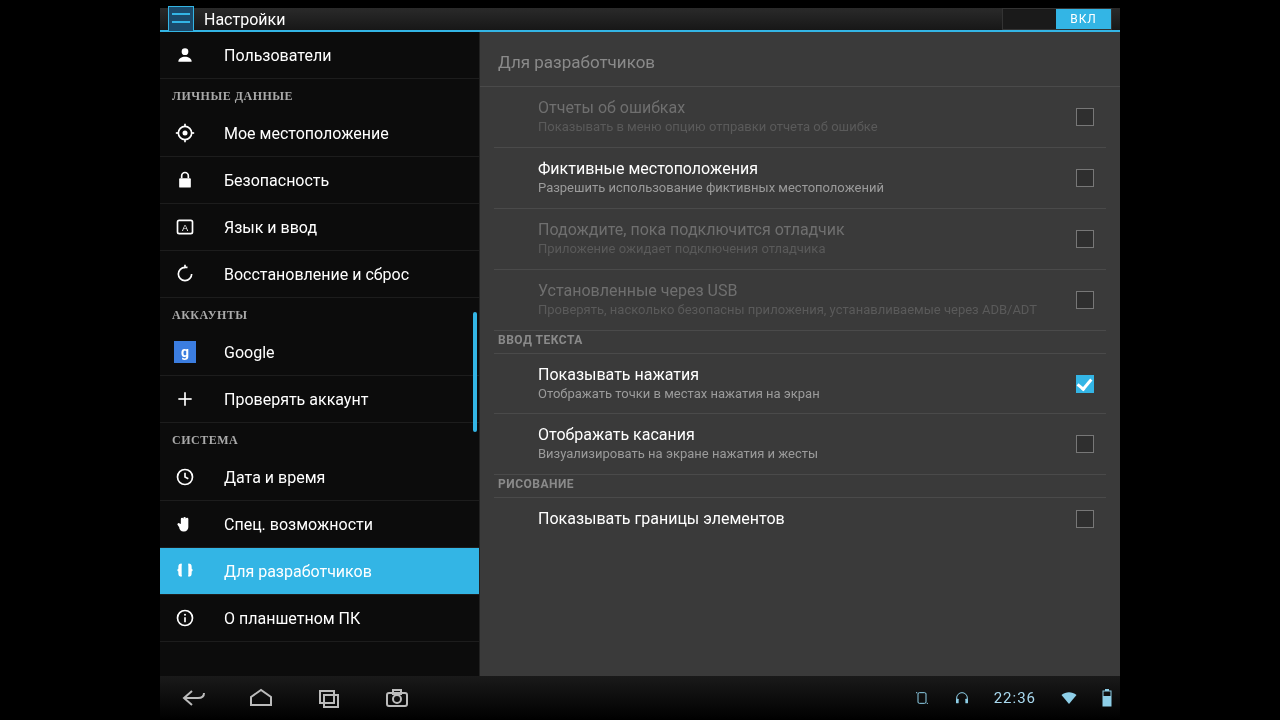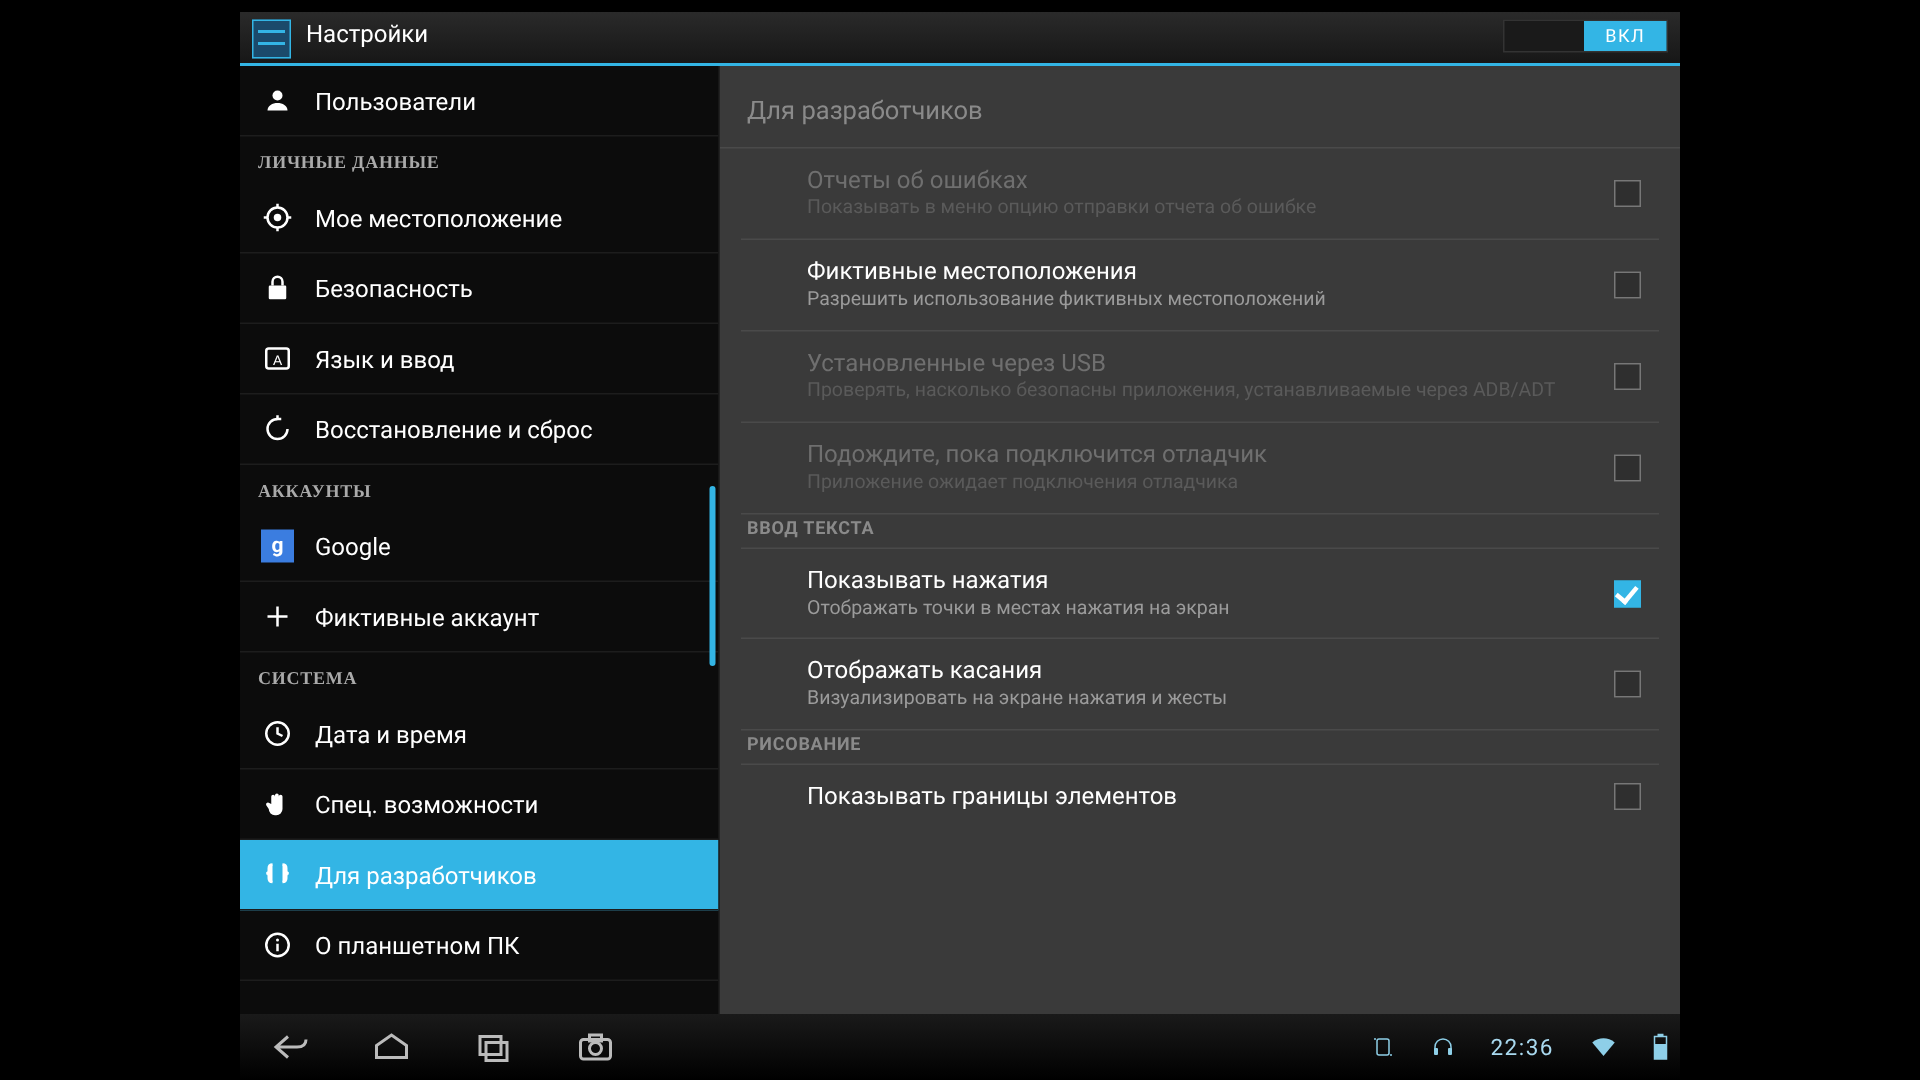--- a/index.html
+++ b/index.html
@@ -1,36 +1,36 @@
 <!DOCTYPE html>
 <html><head>
 <meta charset="utf-8">
 <style>
   * { box-sizing: border-box; margin: 0; padding: 0; }
   html, body { width: 1280px; height: 720px; background: #000; font-family: "Roboto", "Helvetica Neue", Arial, sans-serif; overflow: hidden; }
   .screen { position: absolute; left: 160px; top: 0; width: 960px; height: 720px; background: #000; display: flex; flex-direction: column; }
   .letterbox-top { height: 8px; background: #000; }
   .device { flex: 1; display: flex; flex-direction: column; background: #000; }
   
-  .actionbar { height: 36px; background: linear-gradient(#2a2a2a,#171717); border-bottom: 2px solid #33b5e5; display: flex; padding: 5px 8px; }
+  .actionbar { height: 24px; background: linear-gradient(#2a2a2a,#171717); border-bottom: 2px solid #33b5e5; display: flex; align-items: center; padding: 5px 8px; }
   .actionbar .app-icon { width: 26px; height: 26px; background:#1b4a6b; border:1px solid #33b5e5; position:relative; margin-right:10px; }
   .actionbar .app-icon::before, .actionbar .app-icon::after { content:""; position:absolute; left:3px; right:3px; height:2px; background:#33b5e5; }
   .actionbar .app-icon::before { top:6px; }
   .actionbar .app-icon::after { top:14px; }
   .actionbar .title { color:#fff; font-size:16px; }
   .actionbar .spacer { flex:1; }
   .toggle { width:110px; height:22px; background:#1a1a1a; border:1px solid #333; position:relative; display:flex; }
   .toggle .knob { position:absolute; right:0; top:0; bottom:0; width:55px; background:#33b5e5; color:#fff; font-size:12px; display:flex; align-items:center; justify-content:center; letter-spacing:1px;margin-left:33px; }
   
   .panes { flex:1; display:flex; min-height:0; }
   .sidebar { width:320px; background:#0c0c0c; border-right:1px solid #222; display:flex; flex-direction:column; overflow:hidden; }
   .side-scroll { flex:1; overflow:hidden; position:relative; }
   .side-list { position:absolute; inset:0; }
   .side-header { color:#aaa; font-size:12px; font-weight:700; padding:10px 12px 6px; letter-spacing:0.5px;font-family:Liberation Serif, serif; }
-  .side-item { display:flex; align-items:center; gap:14px; padding:12px 14px; color:#fff; font-size:16px; border-bottom:1px solid #1d1d1d; cursor:pointer; }
+  .side-item { display:flex; align-items:center; gap:28px; padding:12px 14px; color:#fff; font-size:16px; border-bottom:1px solid #1d1d1d; cursor:pointer; }
   .side-item .icon { width:22px; height:22px; display:flex; align-items:center; justify-content:center; flex:0 0 22px; }
   .side-item.selected { background:#33b5e5; color:#fff; }
   .side-item.selected .icon svg * { stroke:#fff; fill:#fff; }
   .google-badge { width:22px; height:22px; background:#d34836; color:#fff; display:flex; align-items:center; justify-content:center; font-weight:700; font-size:14px; }
   .scrollbar-thumb { position:absolute; right:2px; top:280px; width:4px; height:120px; background:#33b5e5; border-radius:2px; }
   
   .content { flex:1; background:#3a3a3a; display:flex; flex-direction:column; overflow:hidden; }
   .content-header { color:#8a8a8a; font-size:17px; padding:20px 18px 14px; border-bottom:1px solid #4a4a4a; }
   .content-list { flex:1; overflow:hidden; padding:0 14px; }
   .pref { display:flex; align-items:center; padding:11px 44px 11px 44px; border-bottom:1px solid #4a4a4a; position:relative; }
@@ -139,21 +139,21 @@
               <span>Google</span>
             </div>
 
             <div class="side-item">
               <span class="icon">
                 <svg width="20" height="20" viewBox="0 0 24 24">
                     <line x1="12" y1="4" x2="12" y2="20" stroke="#fff" stroke-width="2"></line>
                     <line x1="4" y1="12" x2="20" y2="12" stroke="#fff" stroke-width="2"></line>
                   </svg>
               </span>
-              <span>Фиктивные аккаунт</span>
+              <span>Проверять аккаунт</span>
             </div>
 
             <div class="side-header">СИСТЕМА</div>
 
             <div class="side-item">
               <span class="icon">
                 <svg width="20" height="20" viewBox="0 0 24 24">
                     <circle cx="12" cy="12" r="9" fill="none" stroke="#fff" stroke-width="2"></circle>
                     <polyline points="12,7 12,12 16,14" fill="none" stroke="#fff" stroke-width="2"></polyline>
                   </svg>
@@ -211,30 +211,30 @@
             <div class="texts">
               <div class="ptitle">Фиктивные местоположения</div>
               <div class="psub">Разрешить использование фиктивных местоположений</div>
             </div>
             <div class="checkbox"></div>
           </div>
 
 
           <div class="pref disabled">
             <div class="texts">
+              <div class="ptitle">Подождите, пока подключится отладчик</div>
+              <div class="psub">Приложение ожидает подключения отладчика</div>
+            </div>
+            <div class="checkbox"></div>
+          </div>
+
+          <div class="pref disabled">
+            <div class="texts">
               <div class="ptitle">Установленные через USB</div>
               <div class="psub">Проверять, насколько безопасны приложения, устанавливаемые через ADB/ADT</div>
-            </div>
-            <div class="checkbox"></div>
-          </div>
-
-          <div class="pref disabled">
-            <div class="texts">
-              <div class="ptitle">Подождите, пока подключится отладчик</div>
-              <div class="psub">Приложение ожидает подключения отладчика</div>
             </div>
             <div class="checkbox"></div>
           </div>
 
           <div class="cat-header">ВВОД ТЕКСТА</div>
 
           <div class="pref">
             <div class="texts">
               <div class="ptitle">Показывать нажатия</div>
               <div class="psub">Отображать точки в местах нажатия на экран</div>

